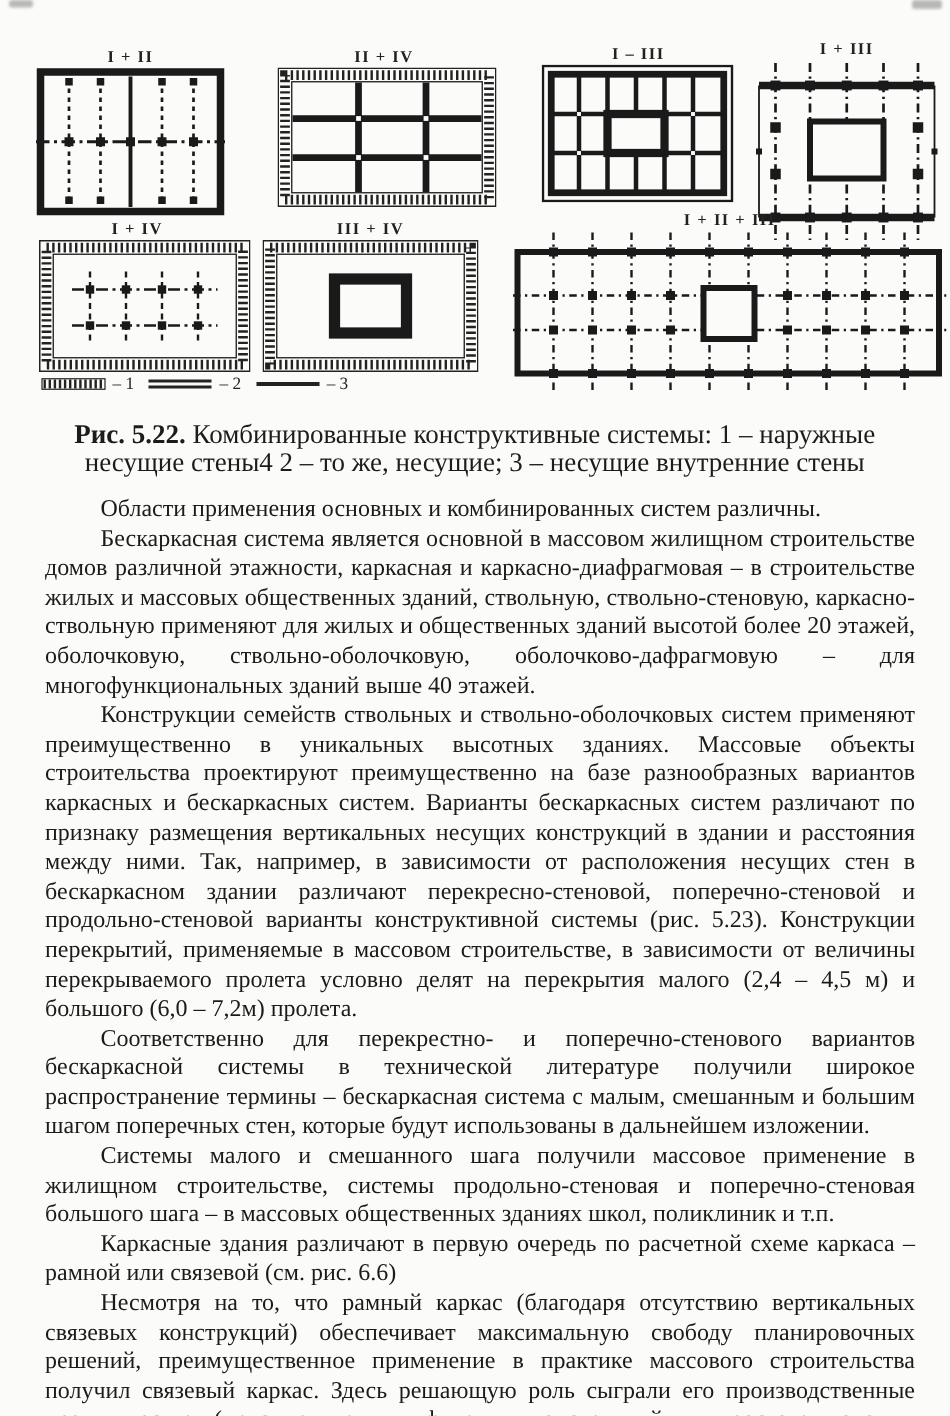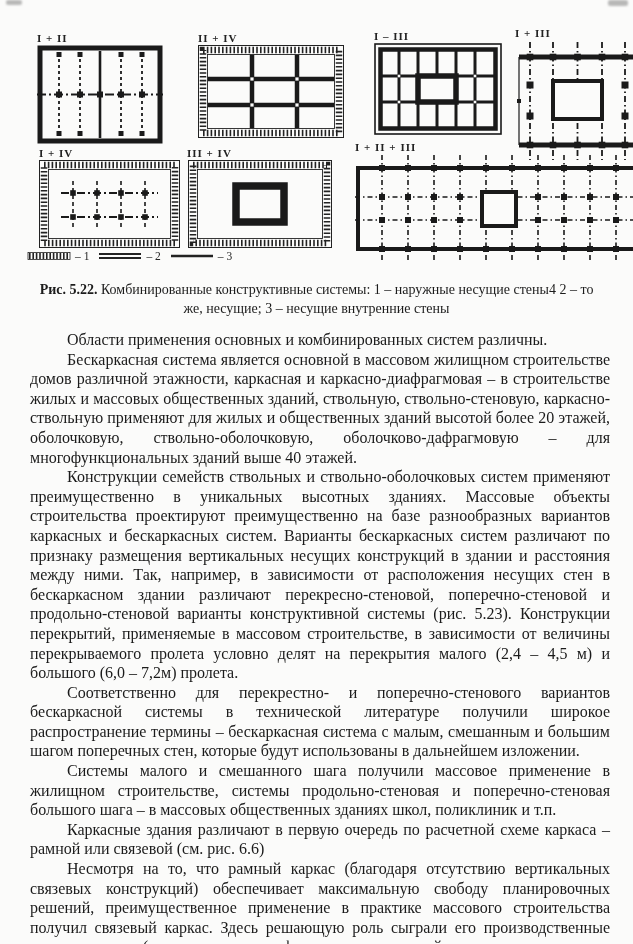--- a/index.html
+++ b/index.html
@@ -8,21 +8,21 @@
     font-family:"Liberation Serif","DejaVu Serif",serif;color:#1c1c1c;
     position:relative;
   }
   .page{position:relative;width:633px;height:944px;}
   .speck{position:absolute;background:#777;opacity:.5;filter:blur(1.2px);border-radius:2px;}
   .speck.s1{left:6px;top:0;width:16px;height:5px;}
   .speck.s2{left:608px;top:0;width:20px;height:6px;}
 
   
   .figure{position:relative;height:272px;}
-  .diag{position:absolute;margin-left:13px;}
+  .diag{position:absolute;text-align:center;}
   .dlabel{
     font-size:11px;font-weight:bold;letter-spacing:1px;height:14px;line-height:14px;
     color:#222;
   }
   .diag svg{display:block;margin:0 auto;}
   .d1{left:24px;top:31px;width:126px;}
   .d2{left:185px;top:31px;width:142px;}
   .d3{left:361px;top:29px;width:129px;}
   .d4{left:502px;top:26px;width:125px;}
   .d5{left:26px;top:146px;width:131px;}
@@ -30,21 +30,21 @@
   .d7{left:342px;top:140px;width:289px;}
 
   .legend{position:absolute;left:27px;top:250px;display:flex;align-items:center;gap:9px;}
   .legend-item{display:flex;align-items:center;gap:4px;}
   .legend-item svg{display:block;}
   .legend-label{font-size:11.5px;color:#222;}
 
   
   .caption{
     margin:8px auto 0;width:576px;text-align:center;
-    font-size:14px;line-height:19px;color:#1c1c1c;
+    font-size:18px;line-height:19px;color:#1c1c1c;
   }
   .caption .cap-label{font-weight:bold;}
 
   
   .bodytext{padding:12px 23px 0 30px;}
   .bodytext p{
     margin:0;font-size:16px;line-height:19.6px;text-align:justify;
     text-indent:37px;color:#1b1b1b;
   }
   .pagenum{

